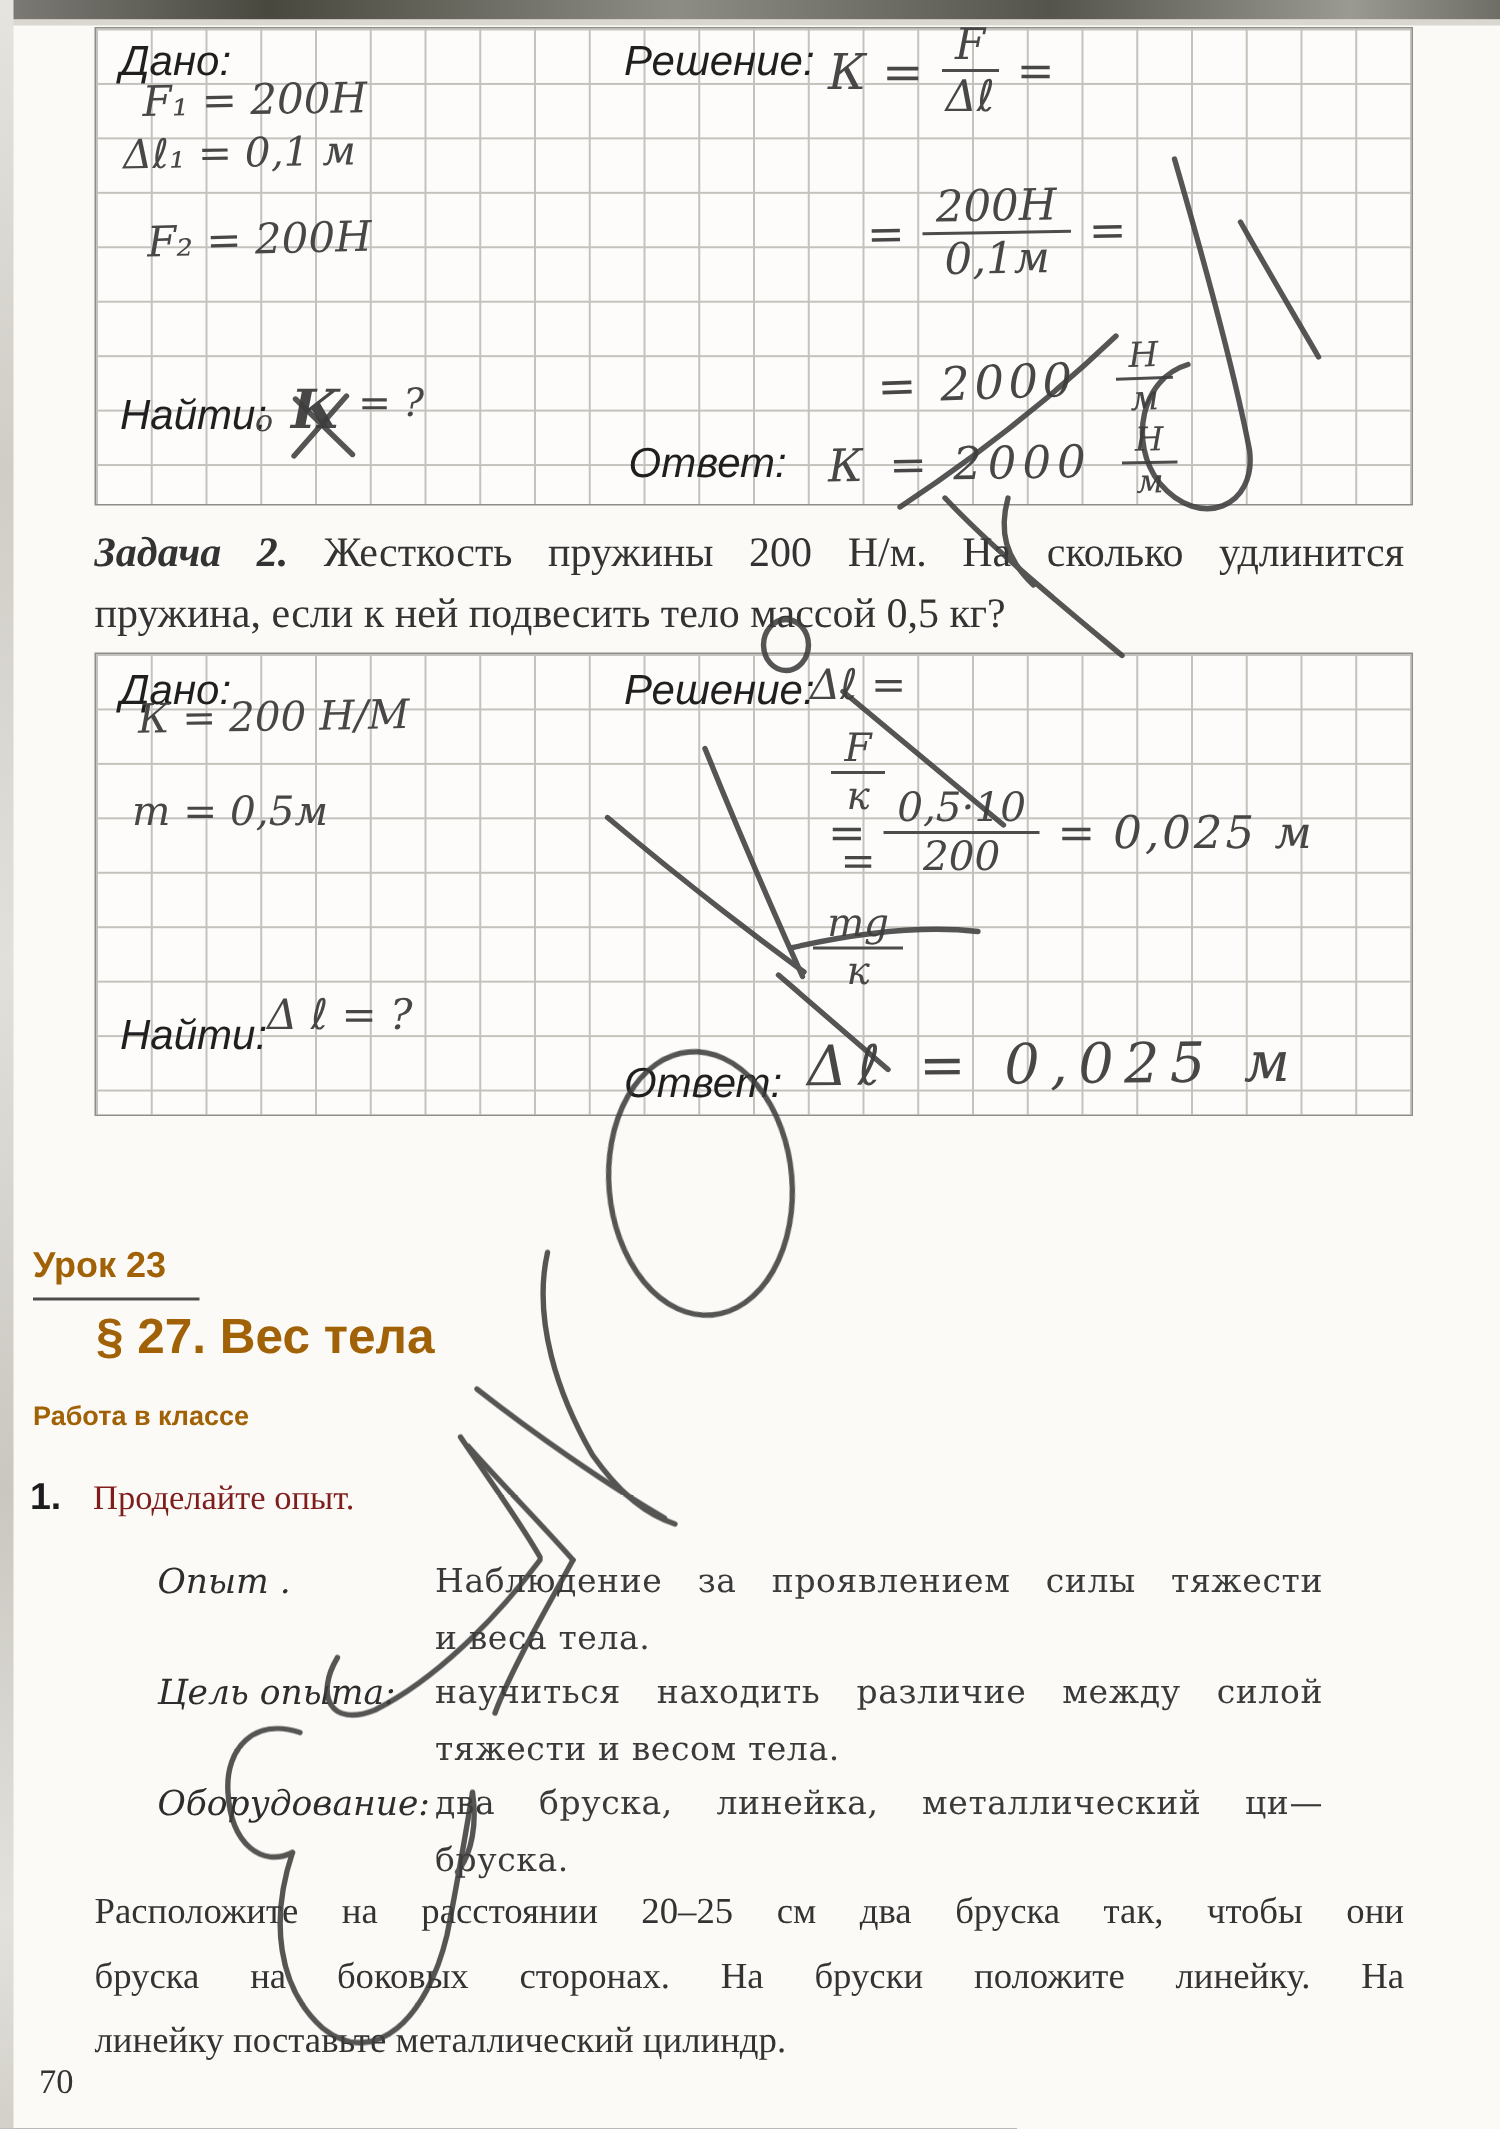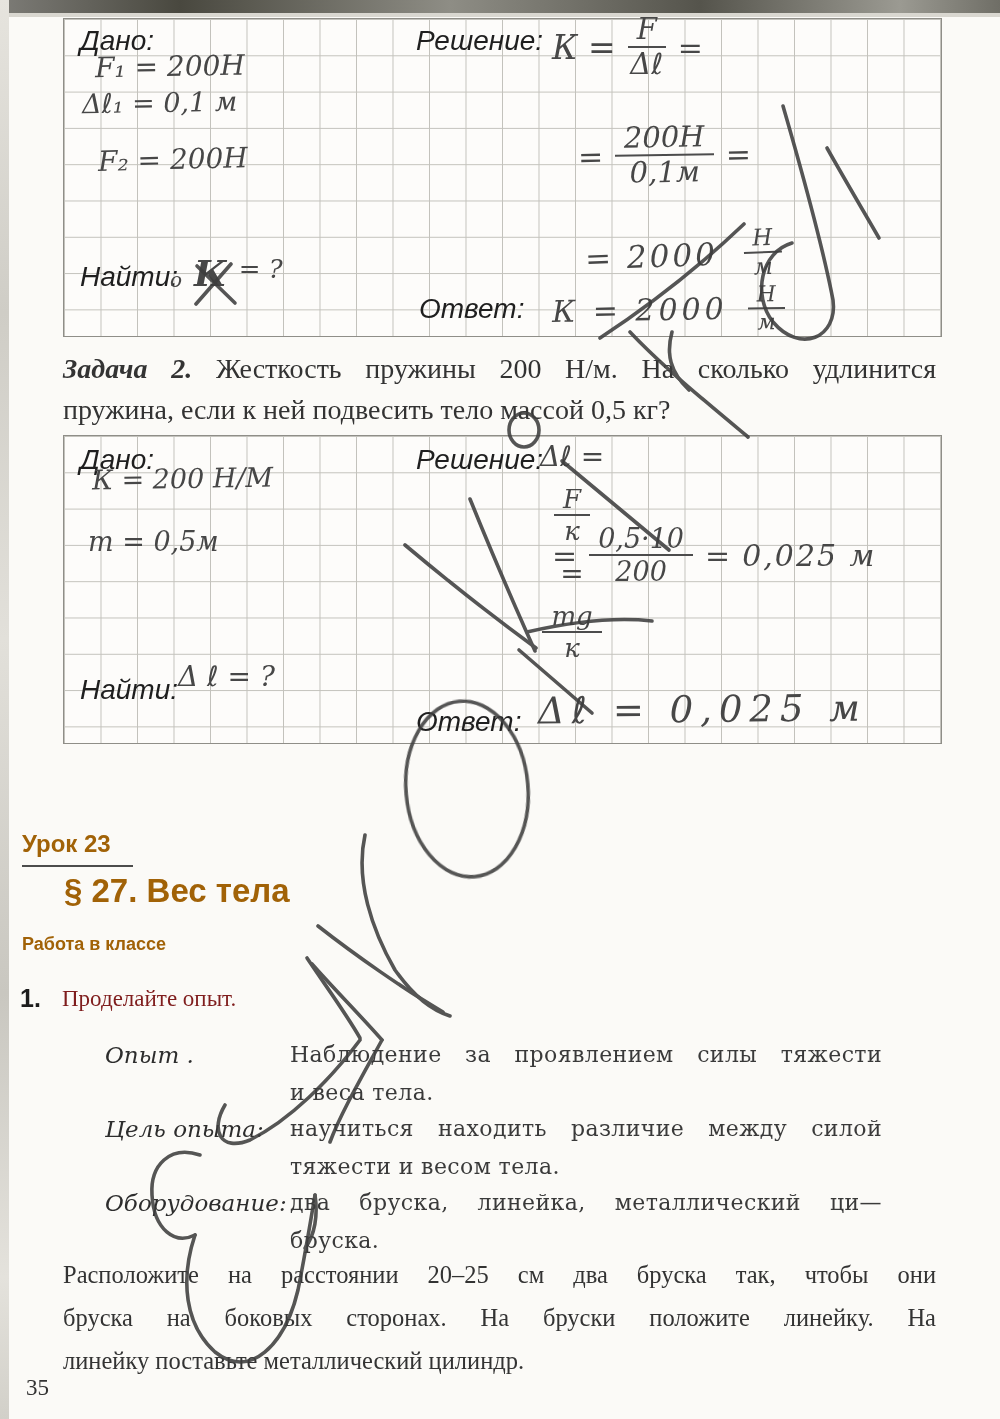--- a/index.html
+++ b/index.html
@@ -188,21 +188,21 @@
       <div>бруска.</div>
     </div>
   </div>
 
   <div class="closing">
     <div class="jl">Расположите на расстоянии 20–25 см два бруска так, чтобы они</div>
     <div class="jl">бруска на боковых сторонах. На бруски положите линейку. На</div>
     <div>линейку поставьте металлический цилиндр.</div>
   </div>
 
-  <div class="page-num">35</div>
+  <div class="page-num">70</div>
 
   <svg class="ink" width="1000" height="1419" viewBox="0 0 1000 1419">
     <g fill="none" stroke="#3e3e3e" stroke-width="3.6" stroke-linecap="round" opacity="0.88">
 
       <path d="M783,106 C801,168 822,243 833,300 C838,338 800,354 773,322 C752,295 761,252 792,243"></path>
       <path d="M827,148 C845,180 864,212 879,238"></path>
       <path d="M744,224 C700,266 650,305 600,338"></path>
 
       <path d="M630,332 C662,366 706,402 748,437"></path>
       <path d="M672,332 C666,354 670,372 689,390"></path>

